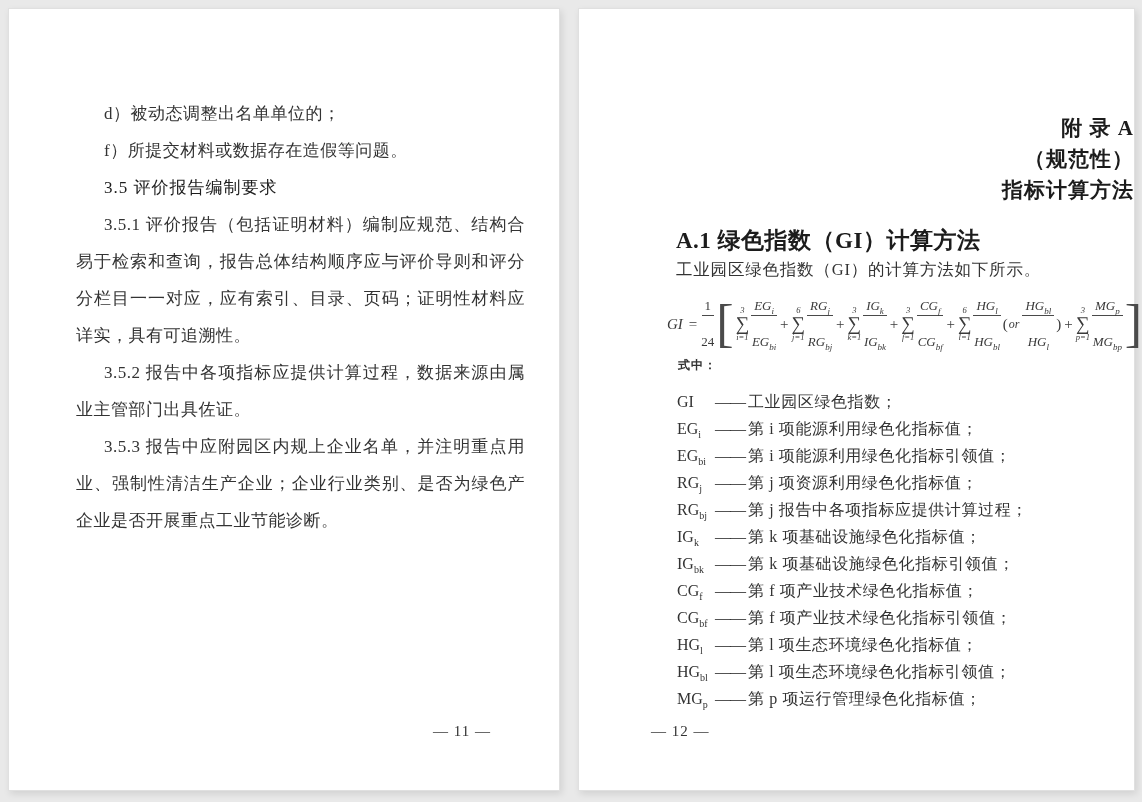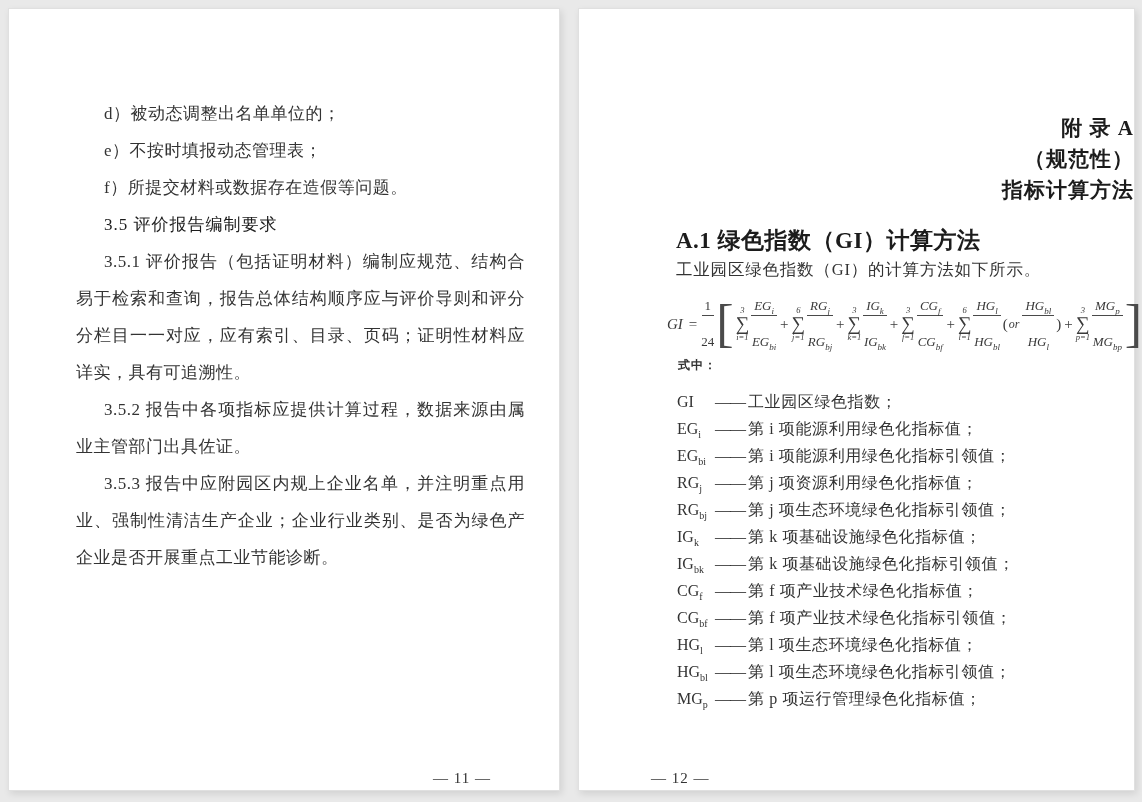--- a/index.html
+++ b/index.html
@@ -31,21 +31,21 @@
   .line.fill{
     white-space:normal;text-align:justify;text-align-last:justify;
     overflow:hidden;
   }
   .line.indent{padding-left:28px;}
   .line.bold{font-weight:400;color:var(--ink-dark);letter-spacing:1px;}
 
   
   .page-num{
     position:absolute;top:714px;font-size:15px;letter-spacing:1px;
-    color:var(--ink);white-space:nowrap;margin-top:47px;
+    color:var(--ink);white-space:nowrap;
   }
   .page-left .page-num{left:424px;}
   .page-right .page-num{left:72px;}
 
   
   .appendix-title{
     position:absolute;left:0;top:104px;width:100%;
     text-align:right;font-weight:700;color:var(--ink-dark);
     font-size:21px;line-height:31px;letter-spacing:1px;
   }
@@ -96,21 +96,20 @@
   .fx-or{font-style:italic;font-size:12px;margin-right:2px;}
 </style>
 </head>
 <body>
 
 <div class="canvas">
 
   <div class="page page-left">
     <div class="lp-lines" id="left-lines">
         <div class="line indent">d）被动态调整出名单单位的；</div>
-        <div class="line indent">e）不按时填报动态管理表；</div>
         <div class="line indent">f）所提交材料或数据存在造假等问题。</div>
         <div class="line indent bold">3.5 评价报告编制要求</div>
         <div class="line indent fill">3.5.1 评价报告（包括证明材料）编制应规范、结构合理、</div>
         <div class="line fill">易于检索和查询，报告总体结构顺序应与评价导则和评分表细</div>
         <div class="line fill">分栏目一一对应，应有索引、目录、页码；证明性材料应充分、</div>
         <div class="line">详实，具有可追溯性。</div>
         <div class="line indent fill">3.5.2 报告中各项指标应提供计算过程，数据来源由属地行</div>
         <div class="line">业主管部门出具佐证。</div>
         <div class="line indent fill">3.5.3 报告中应附园区内规上企业名单，并注明重点用能企</div>
         <div class="line fill">业、强制性清洁生产企业；企业行业类别、是否为绿色产业；</div>
@@ -202,21 +201,21 @@
           <span class="fd"><span class="v">MG<sub>bp</sub></span></span>
         </span>
         <span class="fx-bracket">]</span>
       </div>
     <div class="where">式中：</div>
     <div class="defs" id="definitions">
         <div class="def-row"><span class="def-term">GI</span><span class="def-dash">——</span><span class="def-desc">工业园区绿色指数；</span></div>
         <div class="def-row"><span class="def-term">EG<sub>i</sub></span><span class="def-dash">——</span><span class="def-desc">第 i 项能源利用绿色化指标值；</span></div>
         <div class="def-row"><span class="def-term">EG<sub>bi</sub></span><span class="def-dash">——</span><span class="def-desc">第 i 项能源利用绿色化指标引领值；</span></div>
         <div class="def-row"><span class="def-term">RG<sub>j</sub></span><span class="def-dash">——</span><span class="def-desc">第 j 项资源利用绿色化指标值；</span></div>
-        <div class="def-row"><span class="def-term">RG<sub>bj</sub></span><span class="def-dash">——</span><span class="def-desc">第 j 项生态环境绿色化指标引领值；</span></div>
+        <div class="def-row"><span class="def-term">RG<sub>bj</sub></span><span class="def-dash">——</span><span class="def-desc">第 j 报告中各项指标应提供计算过程；</span></div>
         <div class="def-row"><span class="def-term">IG<sub>k</sub></span><span class="def-dash">——</span><span class="def-desc">第 k 项基础设施绿色化指标值；</span></div>
         <div class="def-row"><span class="def-term">IG<sub>bk</sub></span><span class="def-dash">——</span><span class="def-desc">第 k 项基础设施绿色化指标引领值；</span></div>
         <div class="def-row"><span class="def-term">CG<sub>f</sub></span><span class="def-dash">——</span><span class="def-desc">第 f 项产业技术绿色化指标值；</span></div>
         <div class="def-row"><span class="def-term">CG<sub>bf</sub></span><span class="def-dash">——</span><span class="def-desc">第 f 项产业技术绿色化指标引领值；</span></div>
         <div class="def-row"><span class="def-term">HG<sub>l</sub></span><span class="def-dash">——</span><span class="def-desc">第 l 项生态环境绿色化指标值；</span></div>
         <div class="def-row"><span class="def-term">HG<sub>bl</sub></span><span class="def-dash">——</span><span class="def-desc">第 l 项生态环境绿色化指标引领值；</span></div>
         <div class="def-row"><span class="def-term">MG<sub>p</sub></span><span class="def-dash">——</span><span class="def-desc">第 p 项运行管理绿色化指标值；</span></div>
       </div>
     <div class="page-num">— 12 —</div>
   </div>

